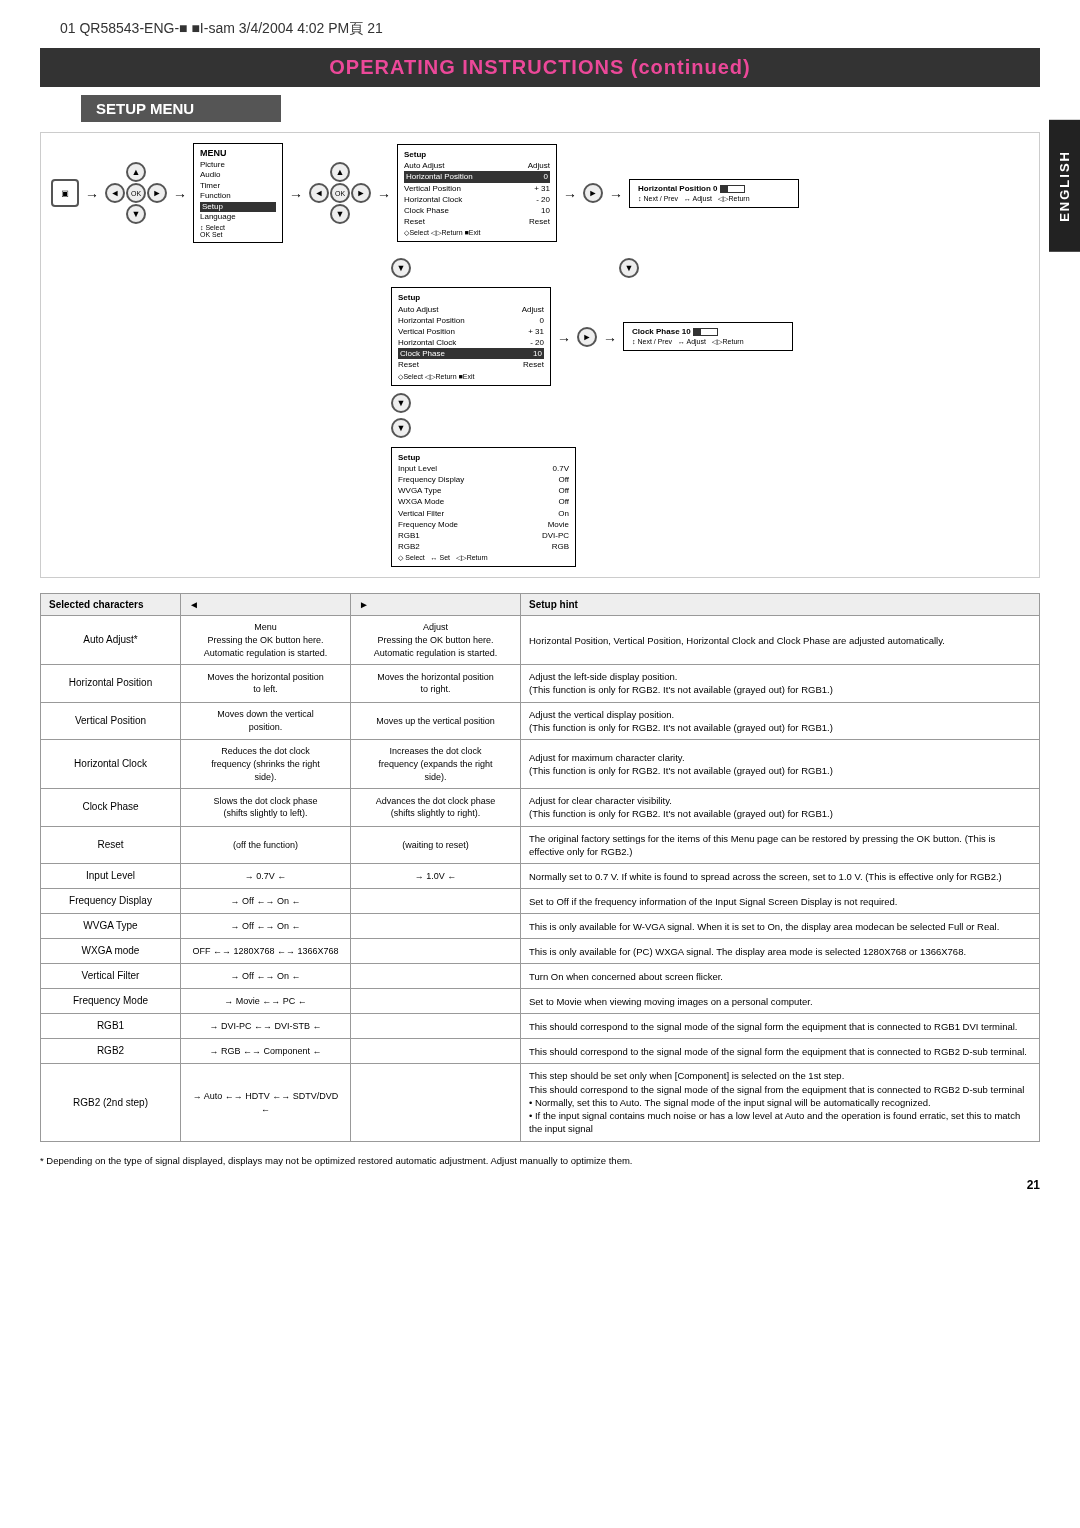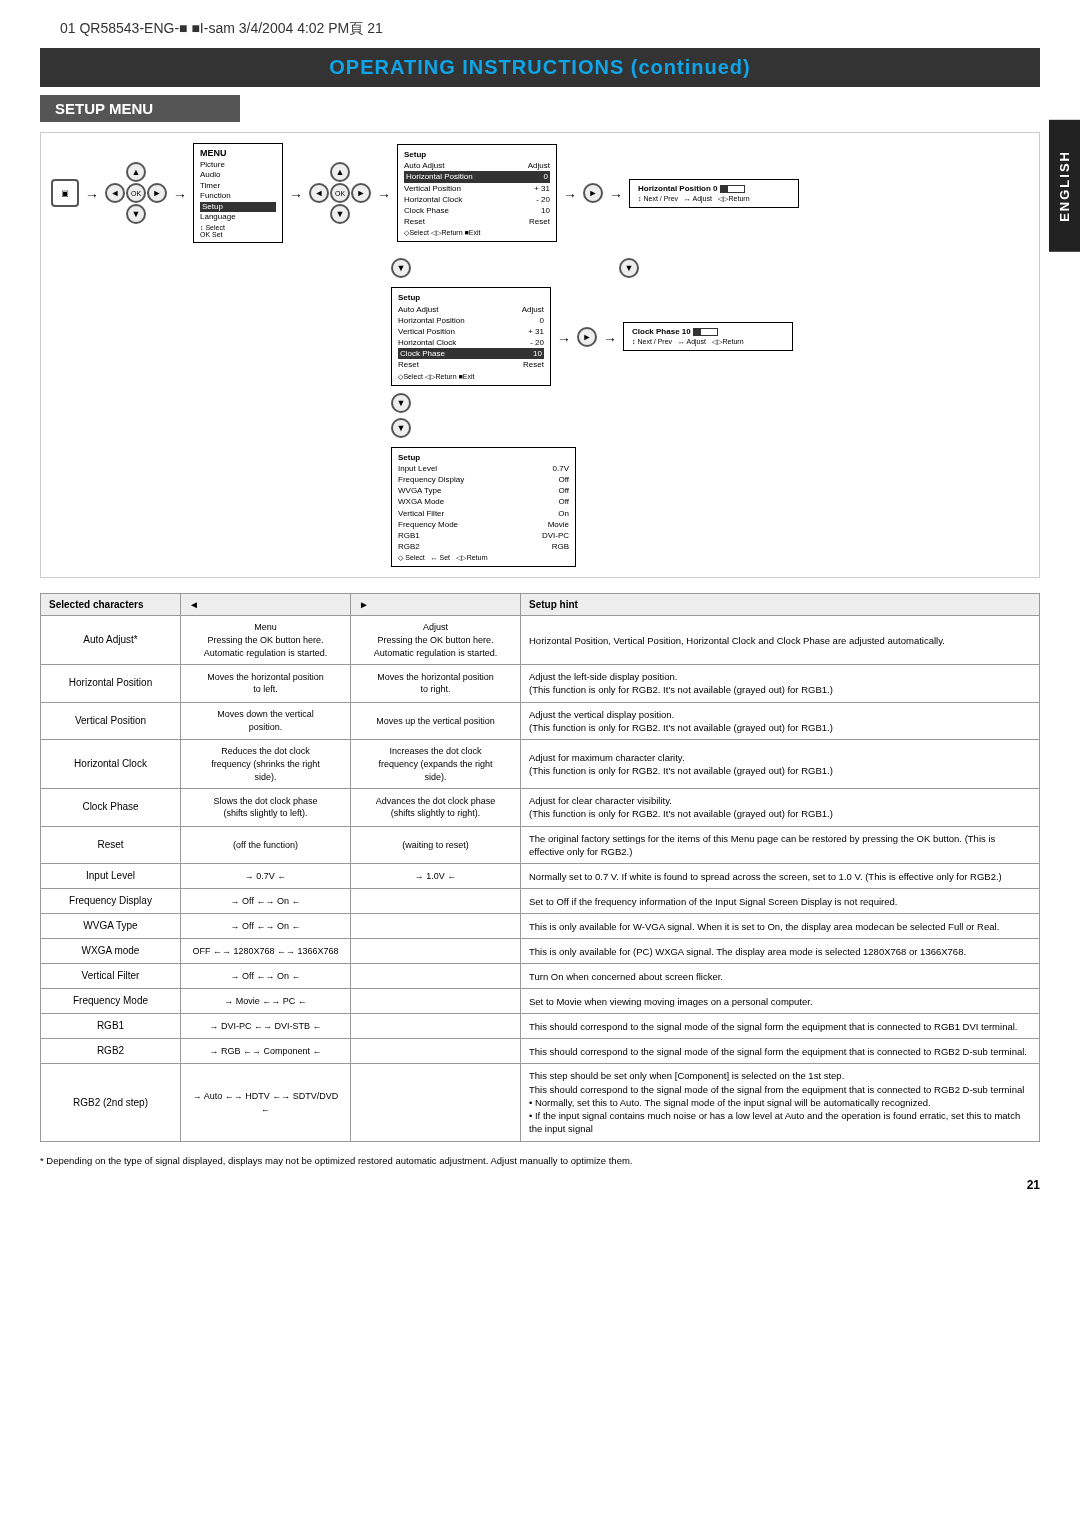--- a/index.html
+++ b/index.html
@@ -32,37 +32,38 @@
       color: #fff;
       writing-mode: vertical-rl;
       transform: rotate(180deg);
       padding: 30px 8px;
       font-size: 13px;
       font-weight: bold;
       letter-spacing: 2px;
     }
     .main-title {
       background: #333;
-      color: #0ea5e9;
+      color: #ec4899;
       text-align: center;
       font-size: 20px;
       font-weight: bold;
       padding: 8px 20px;
       margin-bottom: 8px;
       letter-spacing: 1px;
     }
     .section-title {
       background: #555;
       color: #fff;
       font-size: 15px;
       font-weight: bold;
       padding: 5px 15px;
       margin-bottom: 10px;
       display: inline-block;
       min-width: 200px;
+      margin-left: 41px;
     }
     .diagram-area {
       border: 1px solid #ccc;
       padding: 10px;
       margin-bottom: 15px;
       position: relative;
       min-height: 420px;
       display: flex;
       flex-direction: column;
       gap: 5px;

